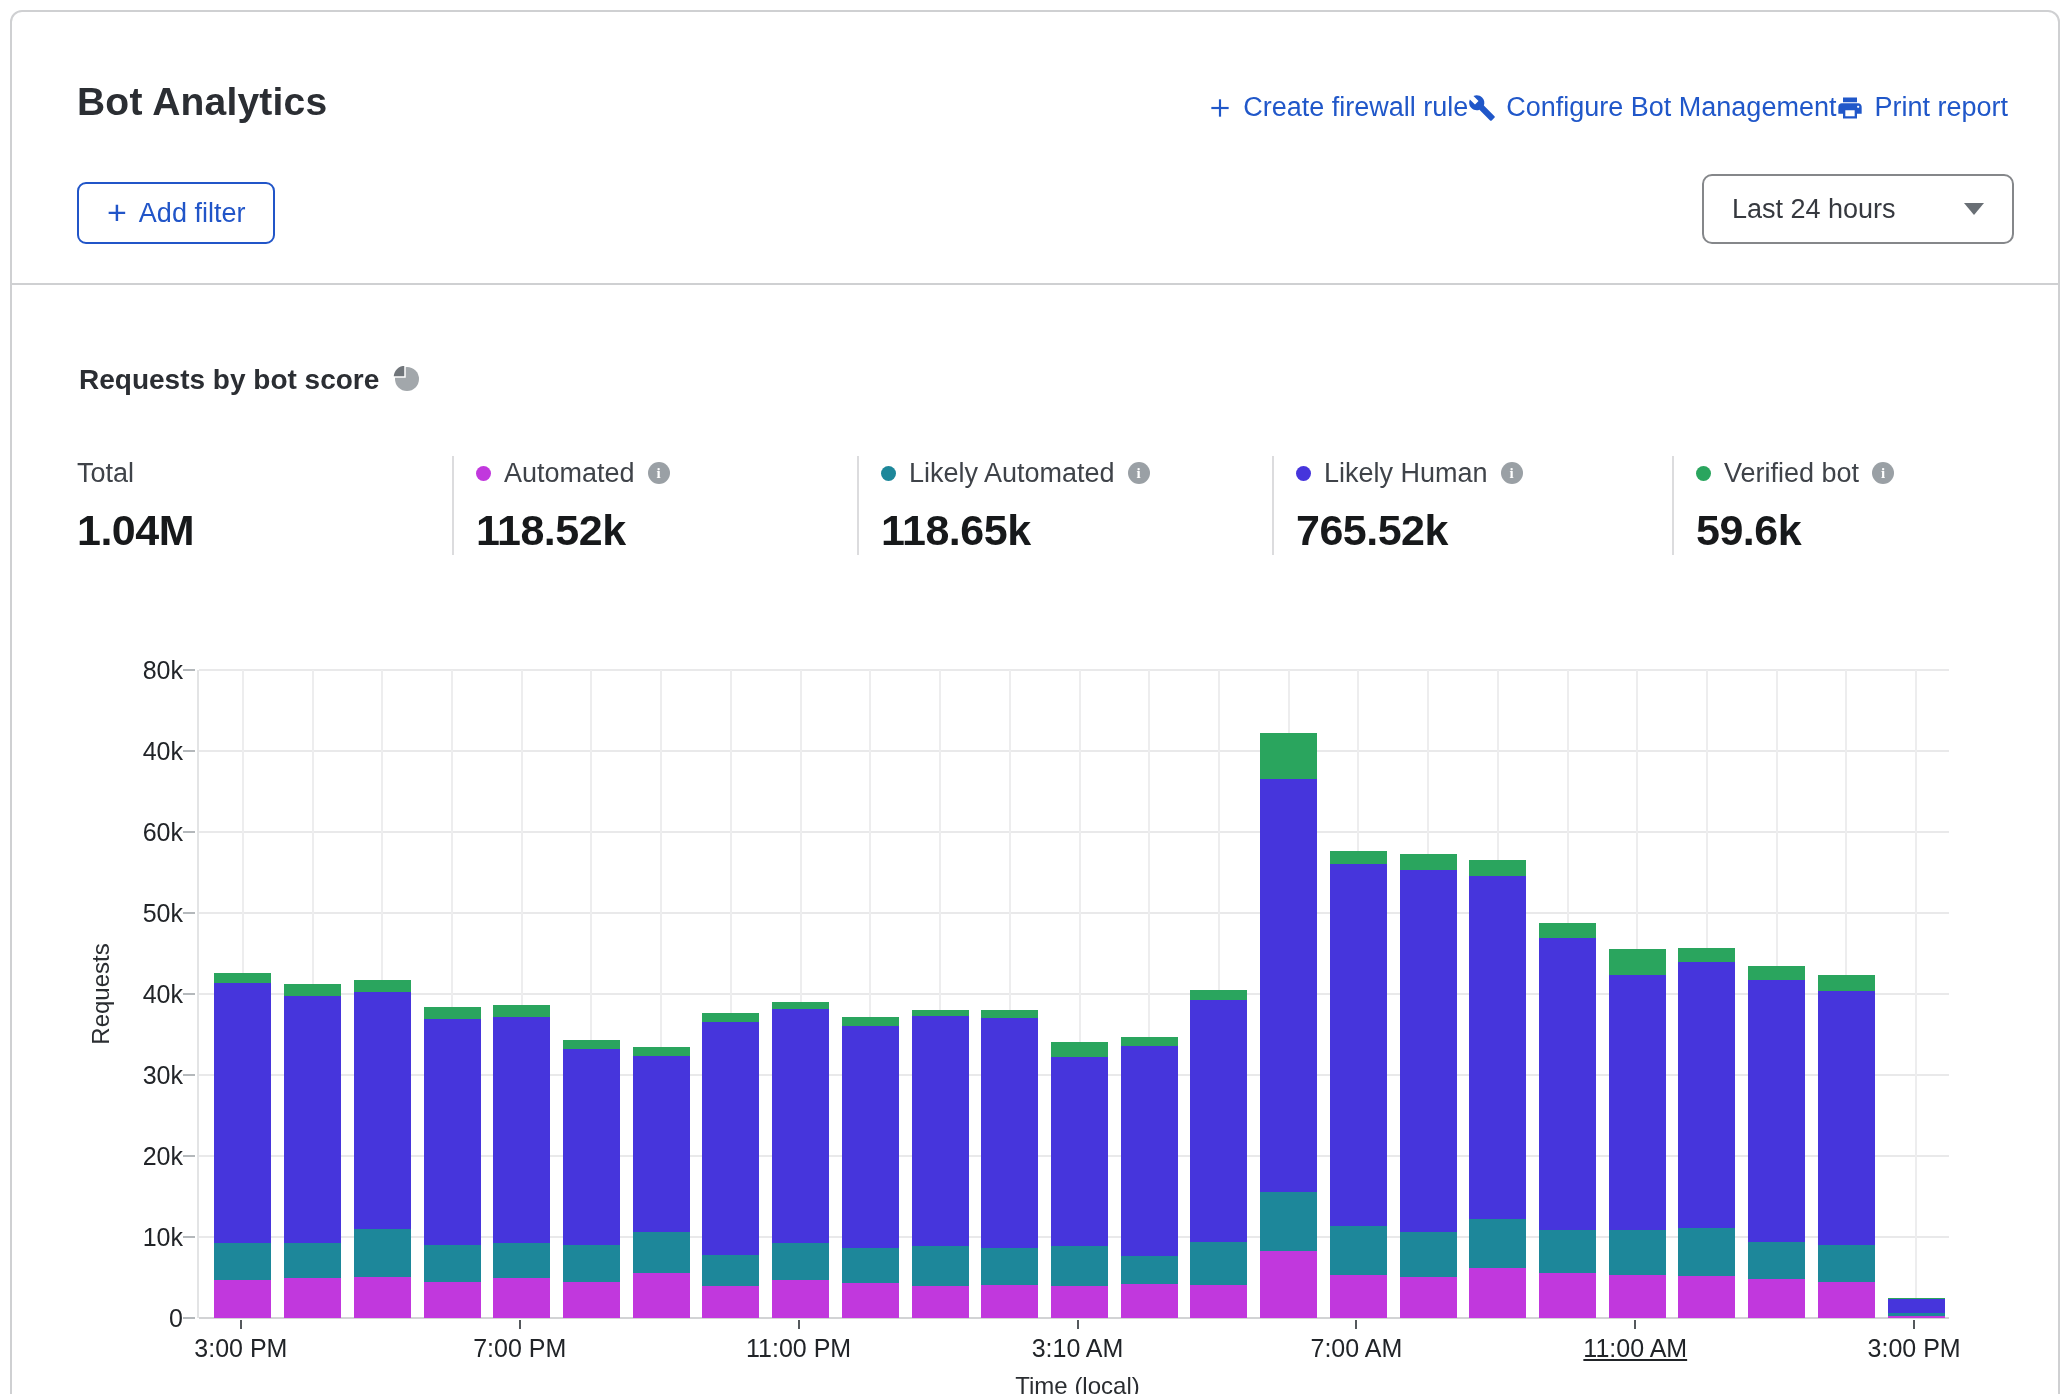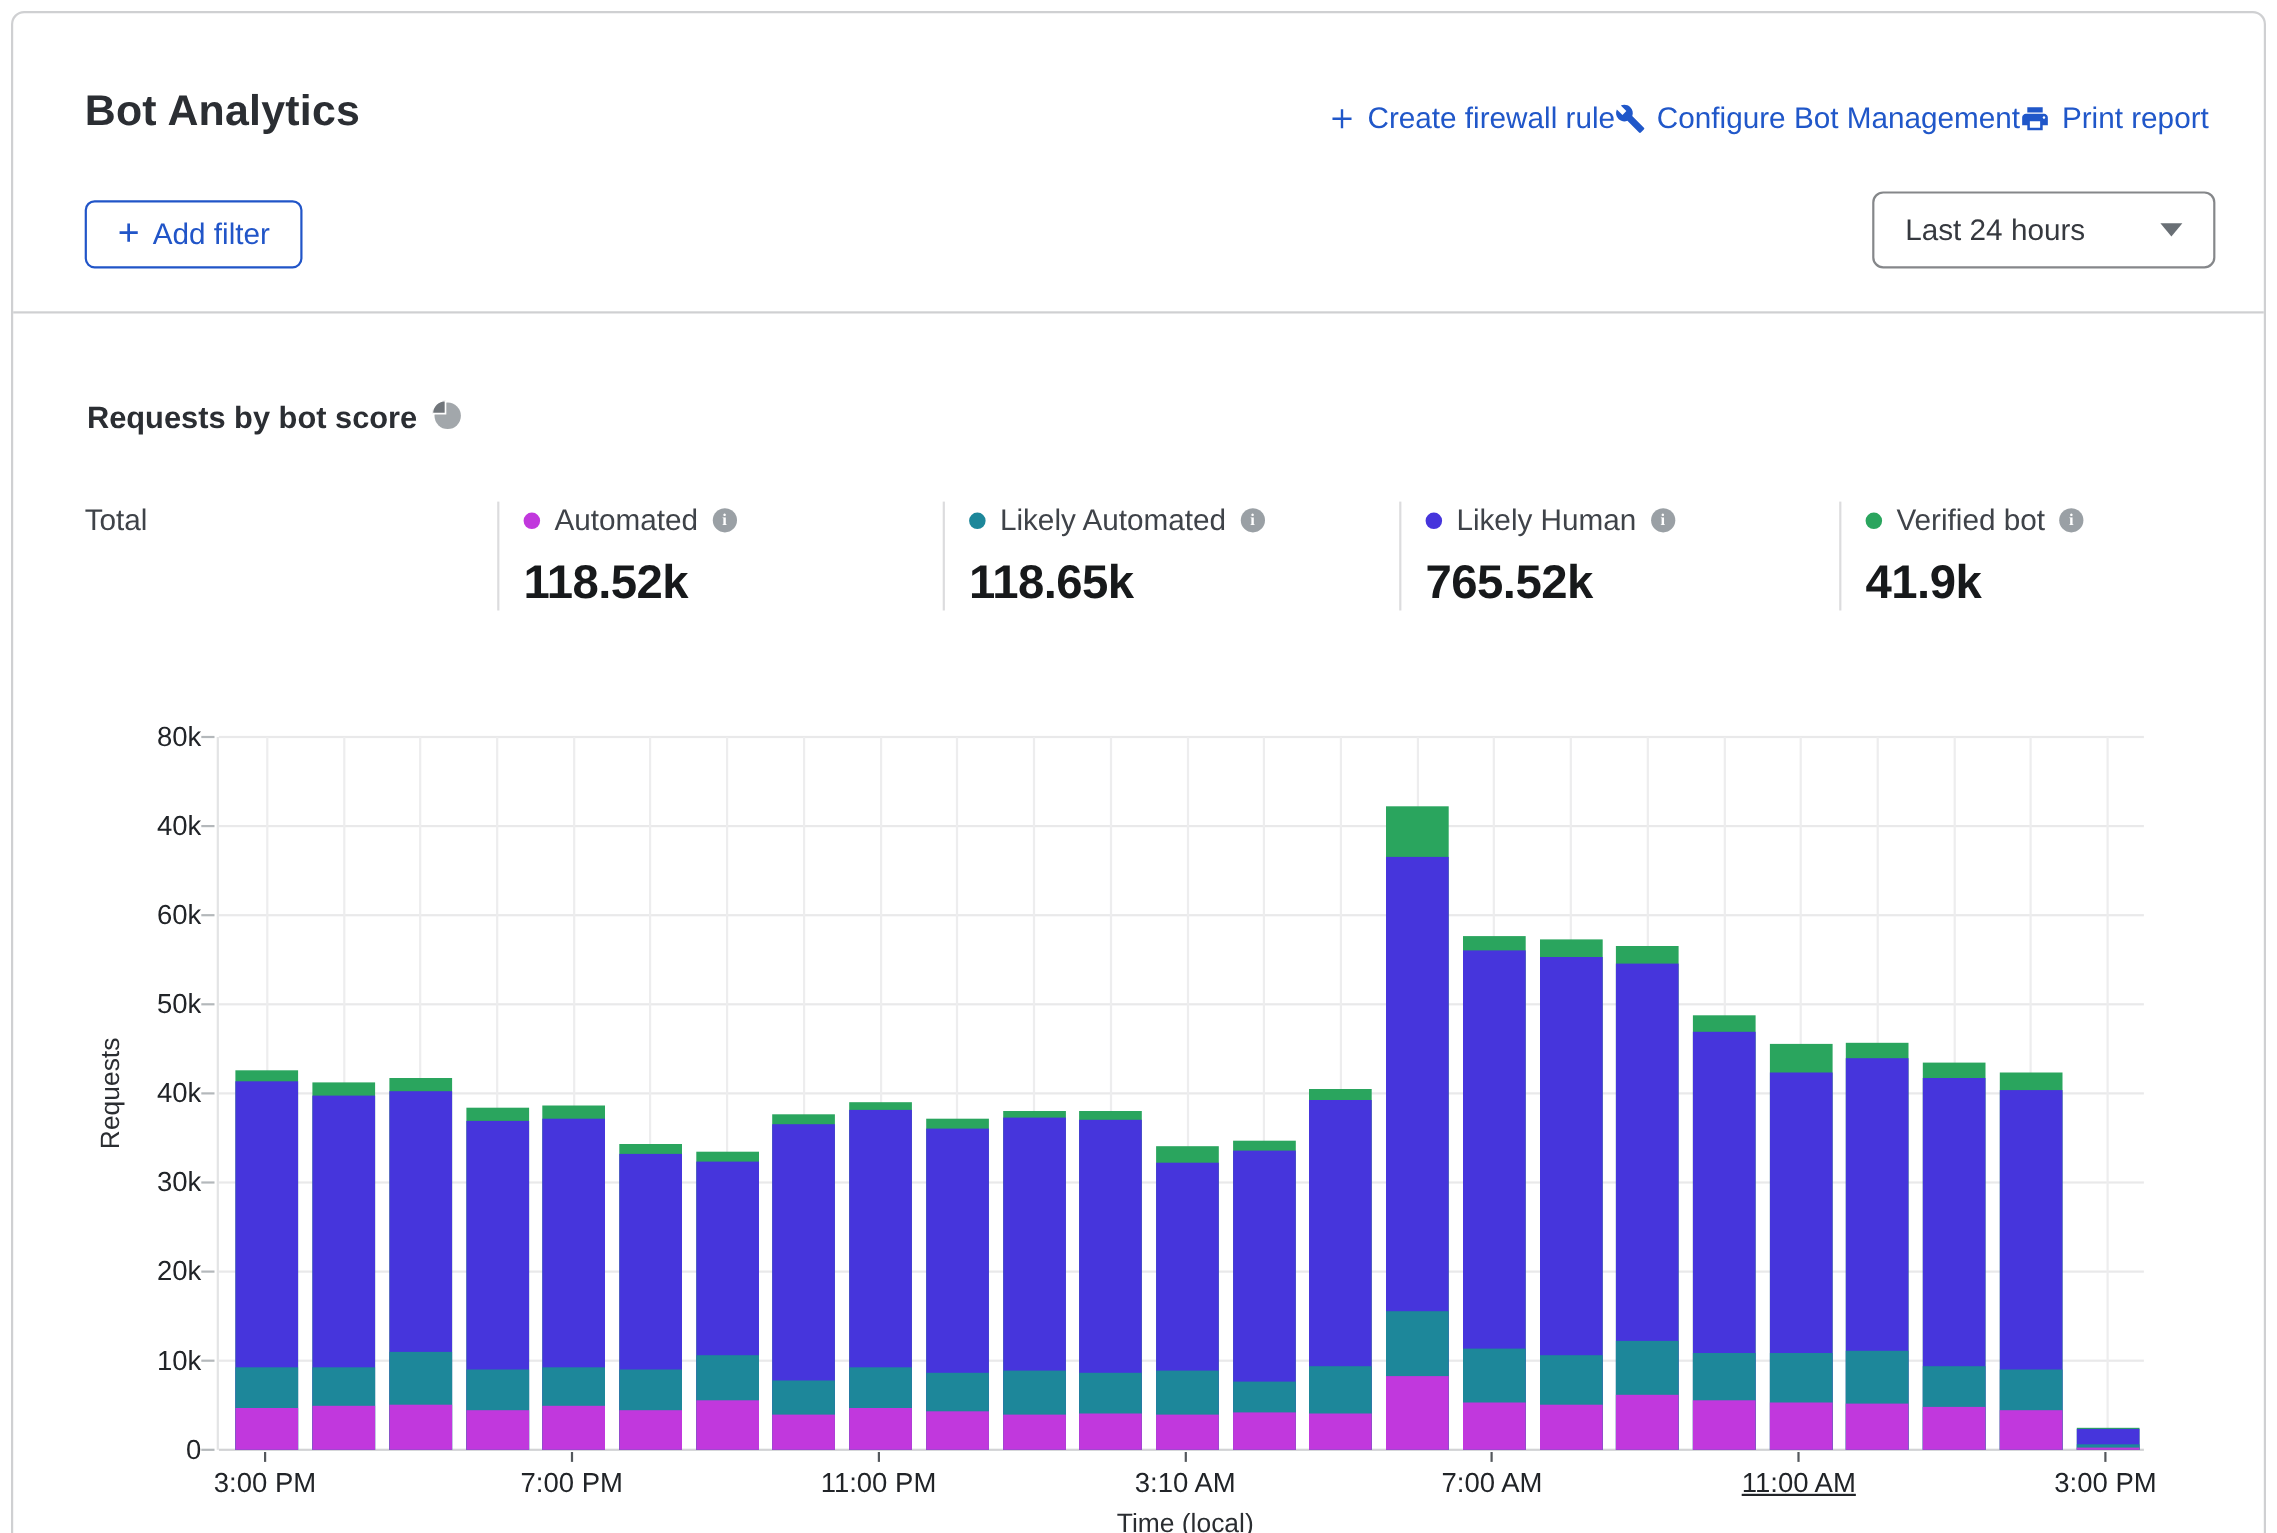--- a/index.html
+++ b/index.html
@@ -128,20 +128,21 @@
           <path d="M12 12 L12 0 A12 12 0 0 0 0 12 Z" fill="#70757a" stroke="#ffffff" stroke-width="1.5"></path>
         </svg>
       </span>
     </div>
 
     <div class="stats">
       <div class="stat stat-0">
         <div class="stat-label-row">
           <span class="stat-label">Total</span>
         </div>
+        <div class="stat-value">1.04M</div>
       </div>
       <div class="stat stat-1">
         <div class="stat-label-row">
           <span class="dot" style="background: rgb(193, 56, 221);"></span>
           <span class="stat-label">Automated</span>
           <span class="info-icon">i</span>
         </div>
         <div class="stat-value">118.52k</div>
       </div>
       <div class="stat stat-2">
@@ -159,21 +160,21 @@
           <span class="info-icon">i</span>
         </div>
         <div class="stat-value">765.52k</div>
       </div>
       <div class="stat stat-4">
         <div class="stat-label-row">
           <span class="dot" style="background: rgb(42, 165, 94);"></span>
           <span class="stat-label">Verified bot</span>
           <span class="info-icon">i</span>
         </div>
-        <div class="stat-value">41.9k</div>
+        <div class="stat-value">59.6k</div>
       </div>
     </div>
   </div>
 
   <div id="chart-area">
     <div class="ylabel-rot">Requests</div>
     <div id="yaxis">
         <div class="y-tick-label" style="left: 93px; top: 663px;">0</div>
         <div class="y-dash" style="left: 183px; top: 677px;"></div>
         <div class="y-tick-label" style="left: 93px; top: 582px;">10k</div>

